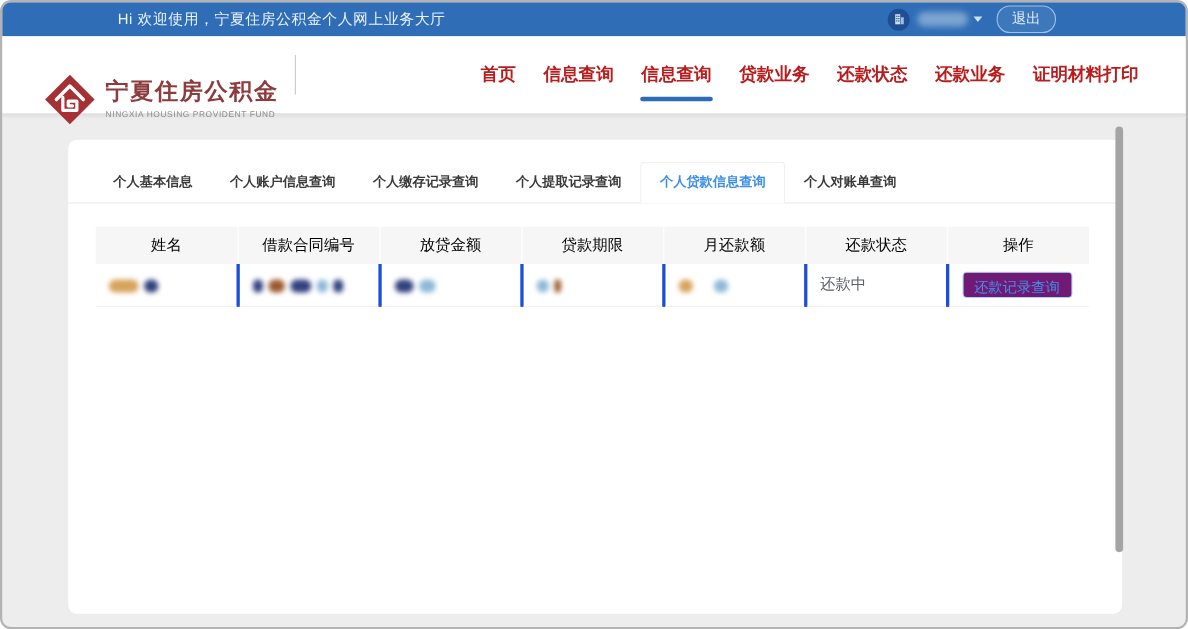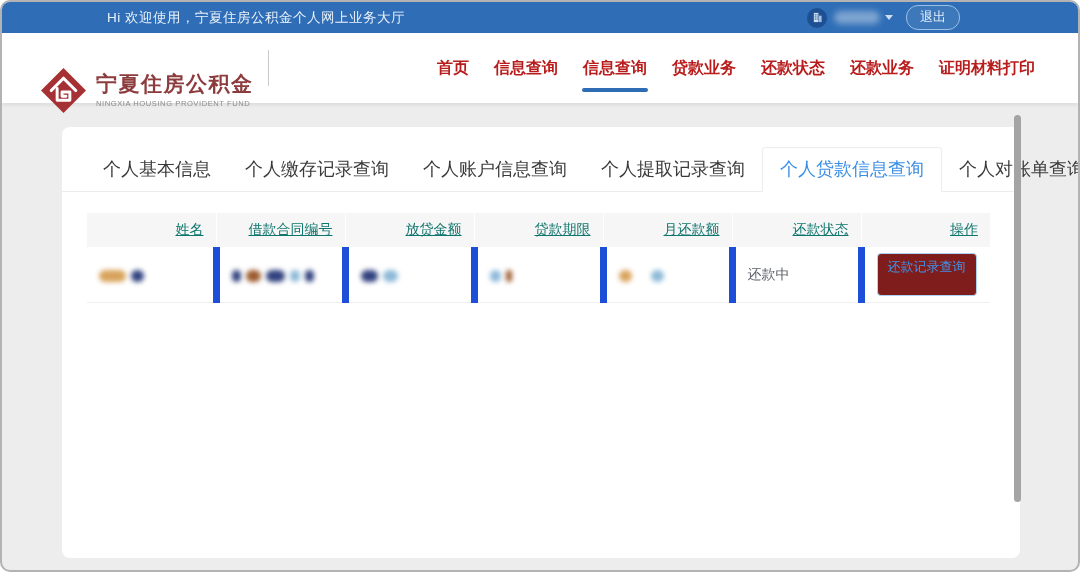--- a/index.html
+++ b/index.html
@@ -27,36 +27,36 @@
 
   .nav { margin-left:auto; display:flex; align-items:center; gap:23px; }
   .nav-item { position:relative; font-size:16px; font-weight:700; color:#b91c1c; cursor:pointer; padding:6px 1px; white-space:nowrap; }
   .nav-item .nav-underline { display:none; }
   .nav-item.active .nav-underline { display:block; position:absolute; left:0; right:0; bottom:-7px; height:4px; border-radius:2px; background:#2e6cb5; }
 
   
   .card { position:absolute; left:60px; right:58px; top:125px; bottom:12px; background:#fff; border-radius:8px; padding-top:20px; }
 
   .tabs { display:flex; align-items:flex-end; padding-left:24px; border-bottom:1px solid #ececec; }
-  .tab { padding:9px 17px 10px; font-size:18px; font-weight:400; color:#3a3a3a; cursor:pointer; white-space:nowrap; }
+  .tab { padding:9px 17px 10px; font-size:12px; font-weight:700; color:#3a3a3a; cursor:pointer; white-space:nowrap; }
   .tab.active { color:#3a8ee6; border:1px solid #ececec; border-bottom:1px solid #fff; margin-bottom:-1px; border-radius:4px 4px 0 0; background:#fff; }
 
   .loan-table { width:calc(100% - 55px); margin:21px 30px 0 25px; border-collapse:collapse; table-layout:fixed; }
-  .loan-table th { background:#f6f6f6; color:#0f766e; font-size:14px; font-weight:400; text-align:right; padding:8px 12px; height:33px; border-right:1px solid #fff;text-decoration:underline; }
+  .loan-table th { background:#f6f6f6; color:#000000; font-size:14px; font-weight:400; text-align:center; padding:8px 12px; height:33px; border-right:1px solid #fff; }
   .loan-table th:last-child { border-right:none; }
-  .loan-table td { height:38px; padding:6px 12px; border-bottom:1px solid #f0f0f0; border-right:7px solid #1d4ed8; font-size:14px; color:#5d6168; background:#fff; }
+  .loan-table td { height:38px; padding:6px 12px; border-bottom:1px solid #f0f0f0; border-right:3px solid #1d4ed8; font-size:14px; color:#5d6168; background:#fff; }
   .loan-table td:last-child { border-right:none; }
 
   .blob { display:inline-block; height:12px; border-radius:6px; filter:blur(2.5px); vertical-align:middle; margin-right:5px; }
   .blob.orange { background:#d8a35c; }
   .blob.navy   { background:#31427f; }
   .blob.blue   { background:#8db9d8; }
   .blob.brown  { background:#9c5a2e; }
 
-  .action-btn { padding:4px 10px 19px; font-size:13px; color:#3f93e9; background:#7f1d1d; border:1px solid #abd3f3; border-radius:4px; cursor:pointer; white-space:nowrap; }
+  .action-btn { padding:4px 10px 0; font-size:13px; color:#3f93e9; background:#701a75; border:1px solid #abd3f3; border-radius:4px; cursor:pointer; white-space:nowrap; }
 
   .scrollbar-thumb { position:absolute; right:57px; top:113px; width:7px; height:387px; background:#a4a4a4; border-radius:4px; z-index:5; }
 </style>
 </head>
 <body>
 
 <div class="frame">
 
   <div class="topbar">
     <span class="topbar-welcome">Hi 欢迎使用，宁夏住房公积金个人网上业务大厅</span>
@@ -121,22 +121,22 @@
       <div class="nav-item">
         <span>证明材料打印</span>
         
       </div>
     </nav>
   </div>
 
   <div class="card">
     <div class="tabs">
       <div class="tab">个人基本信息</div>
+      <div class="tab">个人账户信息查询</div>
       <div class="tab">个人缴存记录查询</div>
-      <div class="tab">个人账户信息查询</div>
       <div class="tab">个人提取记录查询</div>
       <div class="tab active">个人贷款信息查询</div>
       <div class="tab">个人对账单查询</div>
     </div>
 
     <table class="loan-table">
       <thead>
         <tr>
           <th>姓名</th>
           <th>借款合同编号</th>

